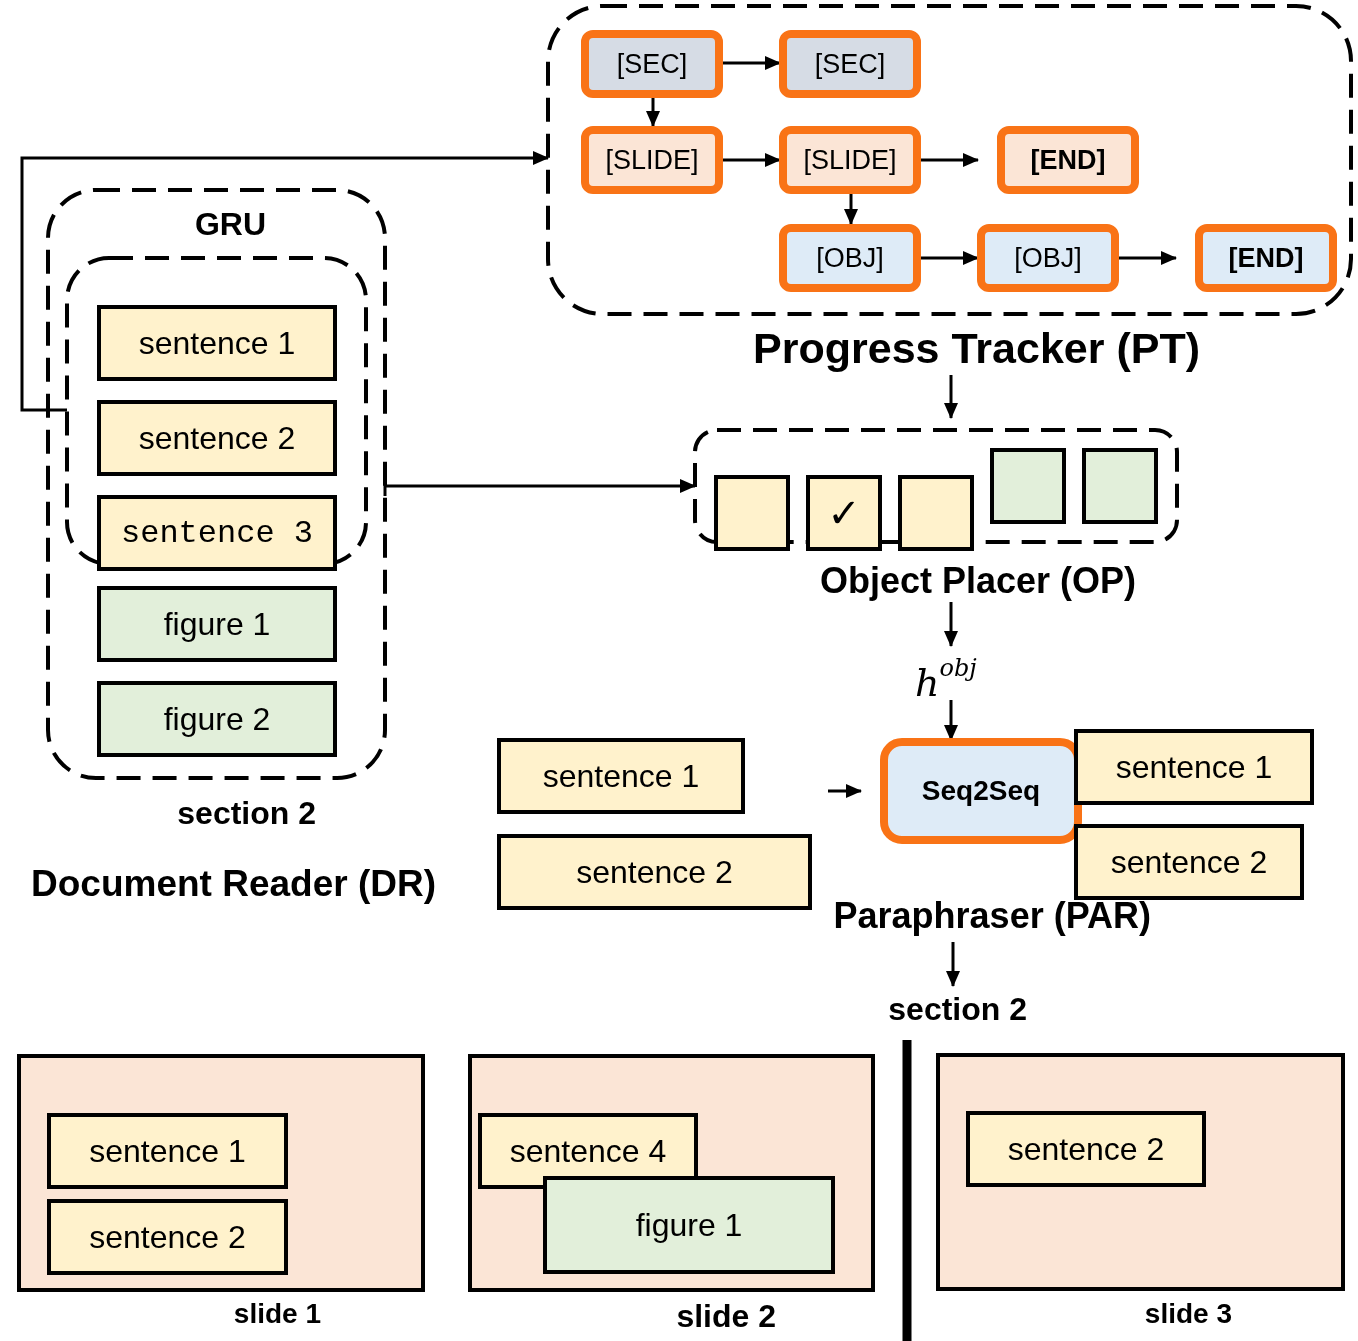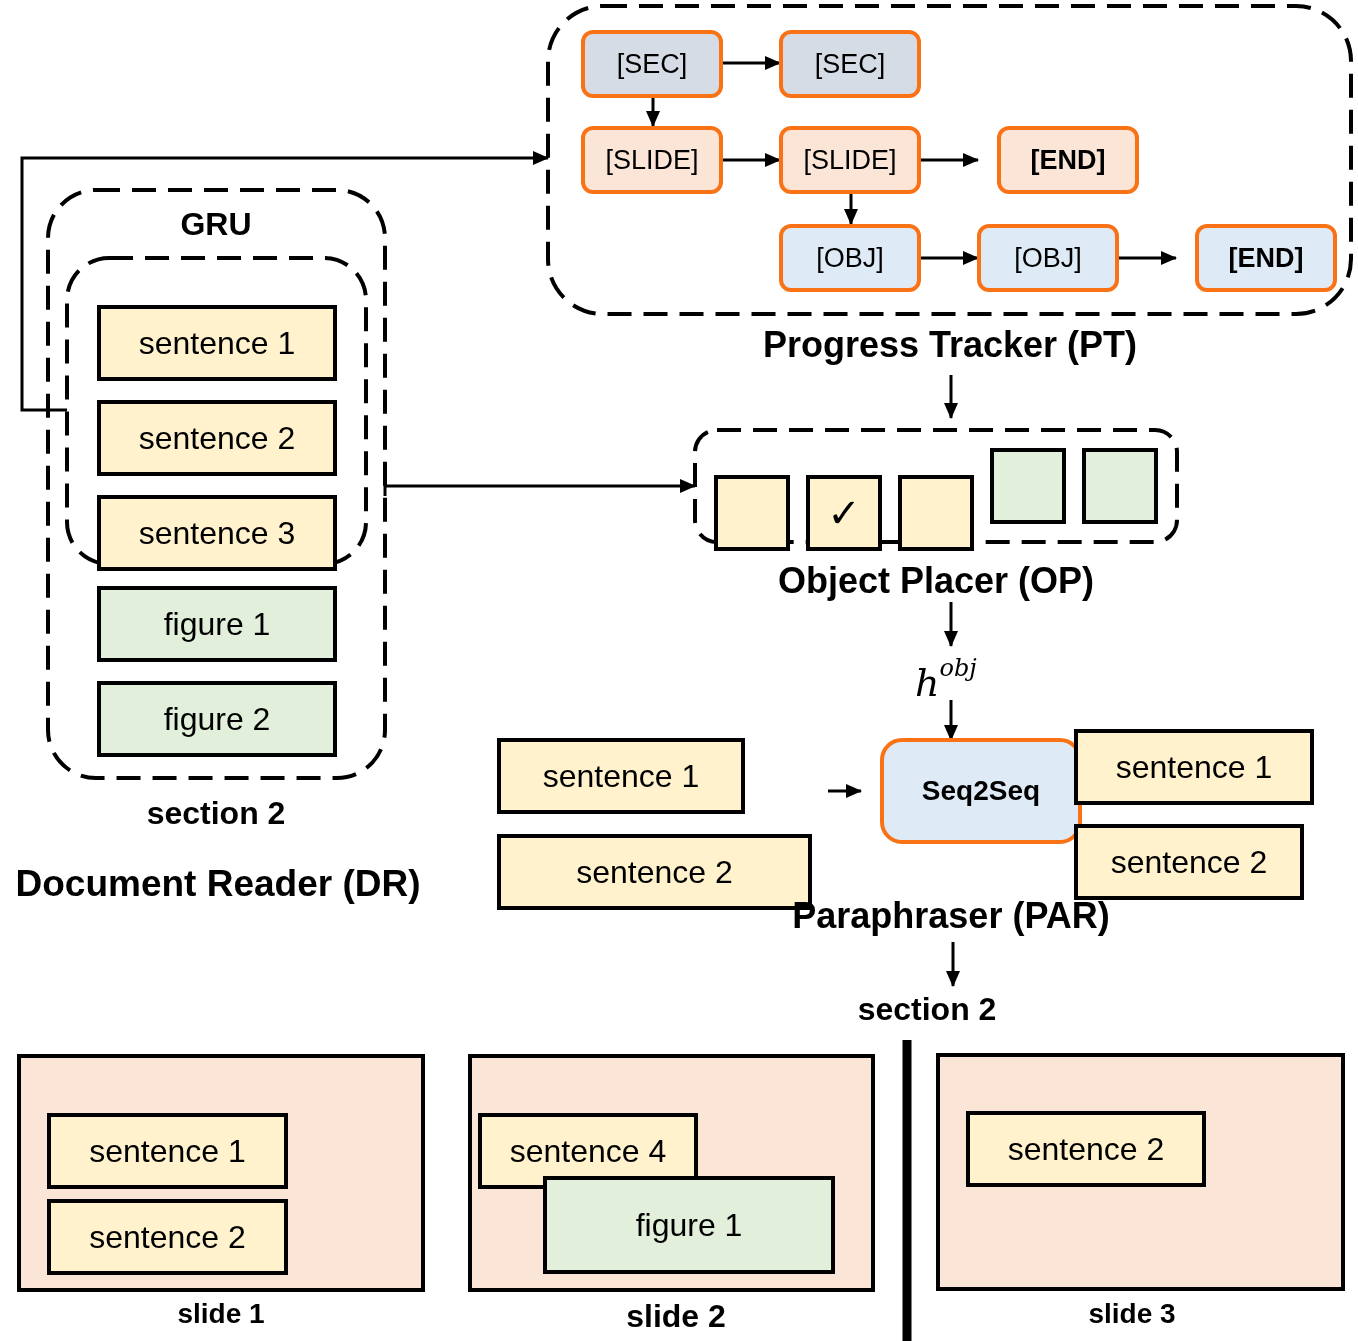--- a/index.html
+++ b/index.html
@@ -1,23 +1,23 @@
 <!DOCTYPE html>
 <html><head>
 <meta charset="utf-8">
 <style>
   html, body { margin: 0; padding: 0; background: #ffffff; }
   body { width: 1358px; height: 1341px; position: relative; overflow: hidden;
          font-family: "Liberation Sans", "DejaVu Sans", sans-serif; color: #000; }
   svg { position: absolute; left: 0; top: 0; }
   .abs { position: absolute; box-sizing: border-box; display: flex; align-items: center; justify-content: center; }
-  .rbox { border: 4px solid #f97316; border-radius: 12px; font-size: 27px; }
+  .rbox { border: 8px solid #f97316; border-radius: 12px; font-size: 27px; }
   .sbox { border: 4px solid #000; font-size: 32px; }
   .bold { font-weight: bold; margin-left: 20px; }
-  .label { position: absolute; font-weight: bold; white-space: nowrap; text-align: center; }
+  .label { position: absolute; font-weight: bold; white-space: nowrap; text-align: right; }
   .sec { background: #d6dce5; }
   .slide { background: #fbe5d6; }
   .obj { background: #deebf7; }
   .sent { background: #fff2cc; margin-top: 27px; }
   .fig { background: #e2efda; }
   .slidebg { background: #fbe5d6; border: 4px solid #000; position: absolute; box-sizing: border-box; }
   .hobj { position: absolute; font-family: "DejaVu Serif", serif; font-style: italic; font-size: 38px; }
   .hobj sup { font-size: 24px; position: relative; top: -6px; }
 </style>
 </head>
@@ -92,30 +92,30 @@
 <div class="abs rbox obj" style="left:779px;top:224px;width:142px;height:68px;">
     <span>[OBJ]</span>
   </div>
 <div class="abs rbox obj" style="left:977px;top:224px;width:142px;height:68px;">
     <span>[OBJ]</span>
   </div>
 <div class="abs rbox obj bold" style="left:1175px;top:224px;width:142px;height:68px;">
     <span>[END]</span>
   </div>
 
-<div class="label" style="left:700px;top:324px;width:500px;font-size:36px;">Progress Tracker (PT)</div>
+<div class="label" style="left:700px;top:324px;width:500px;font-size:43px;">Progress Tracker (PT)</div>
 
 <div class="label" style="left:166px;top:206px;width:100px;font-size:32px;">GRU</div>
 <div class="abs sbox sent" style="left:97px;top:278px;width:240px;height:76px;">
     <span>sentence 1</span>
   </div>
 <div class="abs sbox sent" style="left:97px;top:373px;width:240px;height:76px;">
     <span>sentence 2</span>
   </div>
-<div class="abs sbox sent" style="left:97px;top:468px;width:240px;height:76px;">
+<div class="abs sbox sent" style="left:97px;top:468px;width:240px;height:76px;font-family:Liberation Mono, monospace;">
     <span>sentence 3</span>
   </div>
 <div class="abs sbox fig" style="left:97px;top:586px;width:240px;height:76px;">
     <span>figure 1</span>
   </div>
 <div class="abs sbox fig" style="left:97px;top:681px;width:240px;height:76px;">
     <span>figure 2</span>
   </div>
 <div class="label" style="left:116px;top:795px;width:200px;font-size:32px;">section 2</div>
 <div class="label" style="left:0px;top:863px;width:436px;font-size:37px;">Document Reader (DR)</div>

